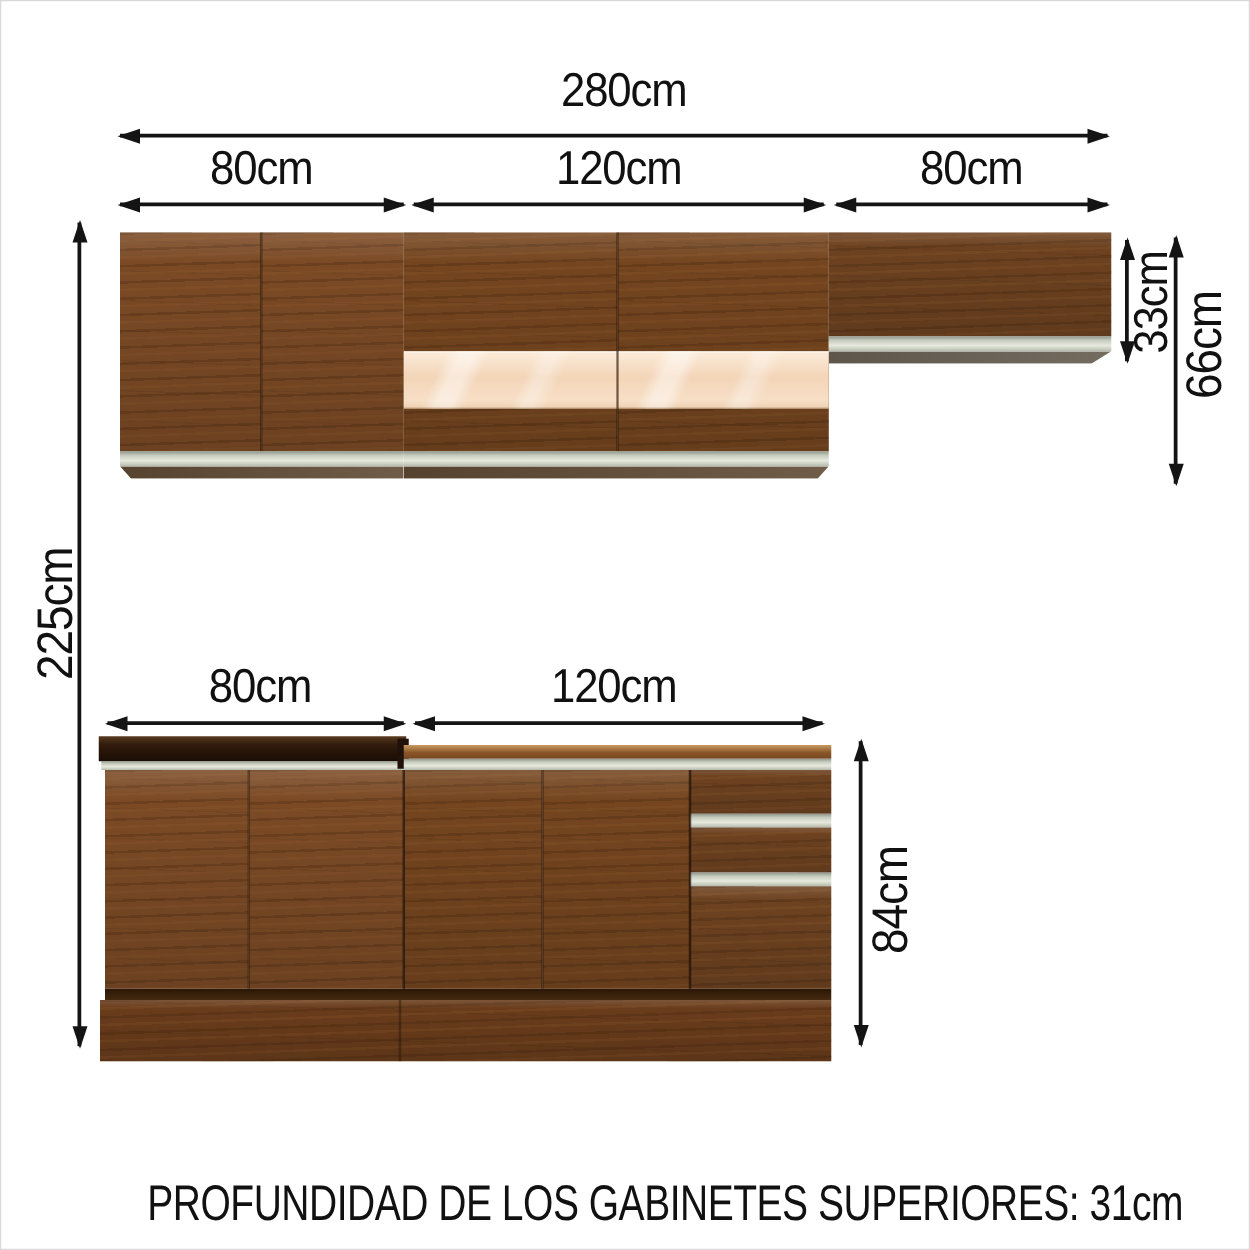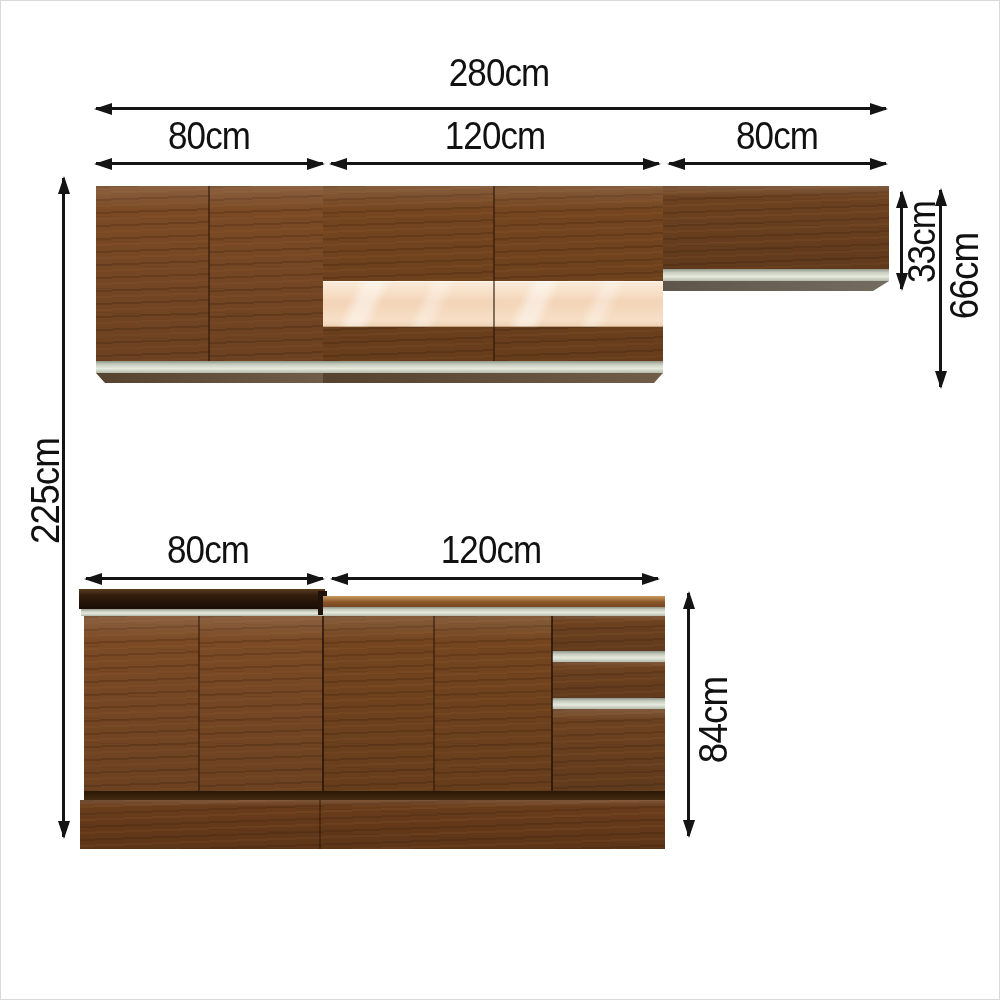--- a/index.html
+++ b/index.html
@@ -139,14 +139,17 @@
        background:linear-gradient(180deg,#5a3c20 0%,#341e0d 30%,#241307 70%,#1b0d04 100%);"></div>
   <div class="sec silver" style="left:80px;top:608px;width:242px;height:7px;"></div>
   <div class="sec" style="left:317px;top:590px;width:9px;height:24px;background:#20110a;"></div>
   <div class="sec" style="left:322px;top:595px;width:342px;height:11px;
        background:linear-gradient(180deg,#c99a62 0%,#8a5628 55%,#774722 100%);"></div>
   <div class="sec silver" style="left:322px;top:606px;width:342px;height:9px;"></div>
 
   <div class="v-arrow" style="left:686px;top:592px;height:243px;"></div>
   <div class="dim-label vert" style="left:712px;top:719px;font-size:40px;">84cm</div>
 
+  <div class="note" style="top:941px;">
+    <span>PROFUNDIDAD DE LOS GABINETES SUPERIORES: 31cm</span>
+  </div>
 
 </div>
 
 </body></html>

